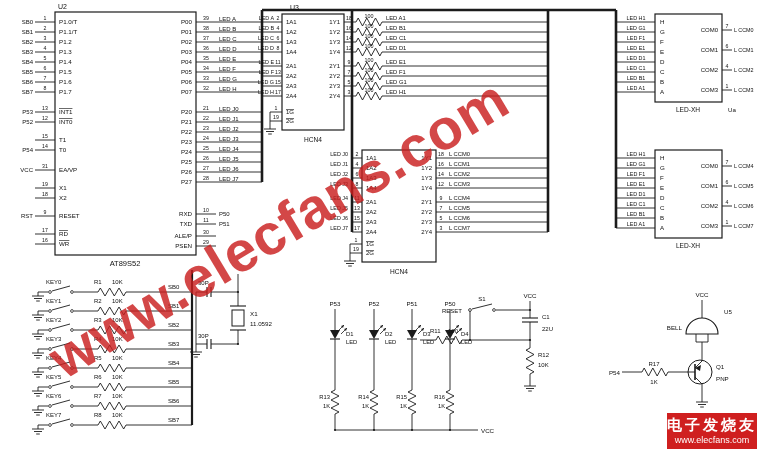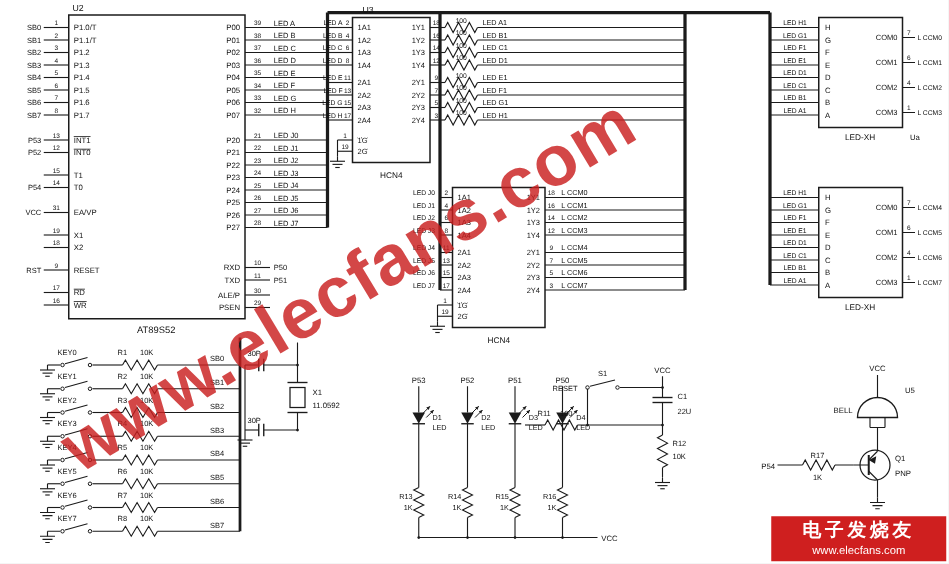--- a/index.html
+++ b/index.html
@@ -3,21 +3,21 @@
 <meta charset="utf-8">
 <style>
   html,body{margin:0;padding:0;background:#e8e8e8;}
   .stage{position:relative;width:759px;height:451px;background:#ffffff;overflow:hidden;
          font-family:"Liberation Sans",sans-serif;}
   svg text{font-family:"Liberation Sans",sans-serif;fill:#111;}
   .wm{position:absolute;left:54px;top:330px;transform:rotate(-31deg);transform-origin:0 50%;
       font-size:57px;font-weight:bold;letter-spacing:1px;color:rgba(201,31,31,.82);
       white-space:nowrap;pointer-events:none;}
   .badge{position:absolute;right:2px;bottom:2px;background:#cf1f1f;color:#fff;
-         padding:3px 25px;text-align:center;line-height:1.25;}
+         padding:3px 0;text-align:center;line-height:1.25;}
   .badge .t1{font-size:15px;font-weight:bold;letter-spacing:3px;}
   .badge .t2{font-size:9px;}
 </style>
 </head>
 <body>
 
 <div class="stage">
   <svg id="schematic" width="759" height="451" viewBox="0 0 759 451">
       <polyline points="262,10 616,10" fill="none" stroke="#1b1b1b" stroke-width="2.6"></polyline>
       <polyline points="262,10 262,182" fill="none" stroke="#1b1b1b" stroke-width="2.6"></polyline>

